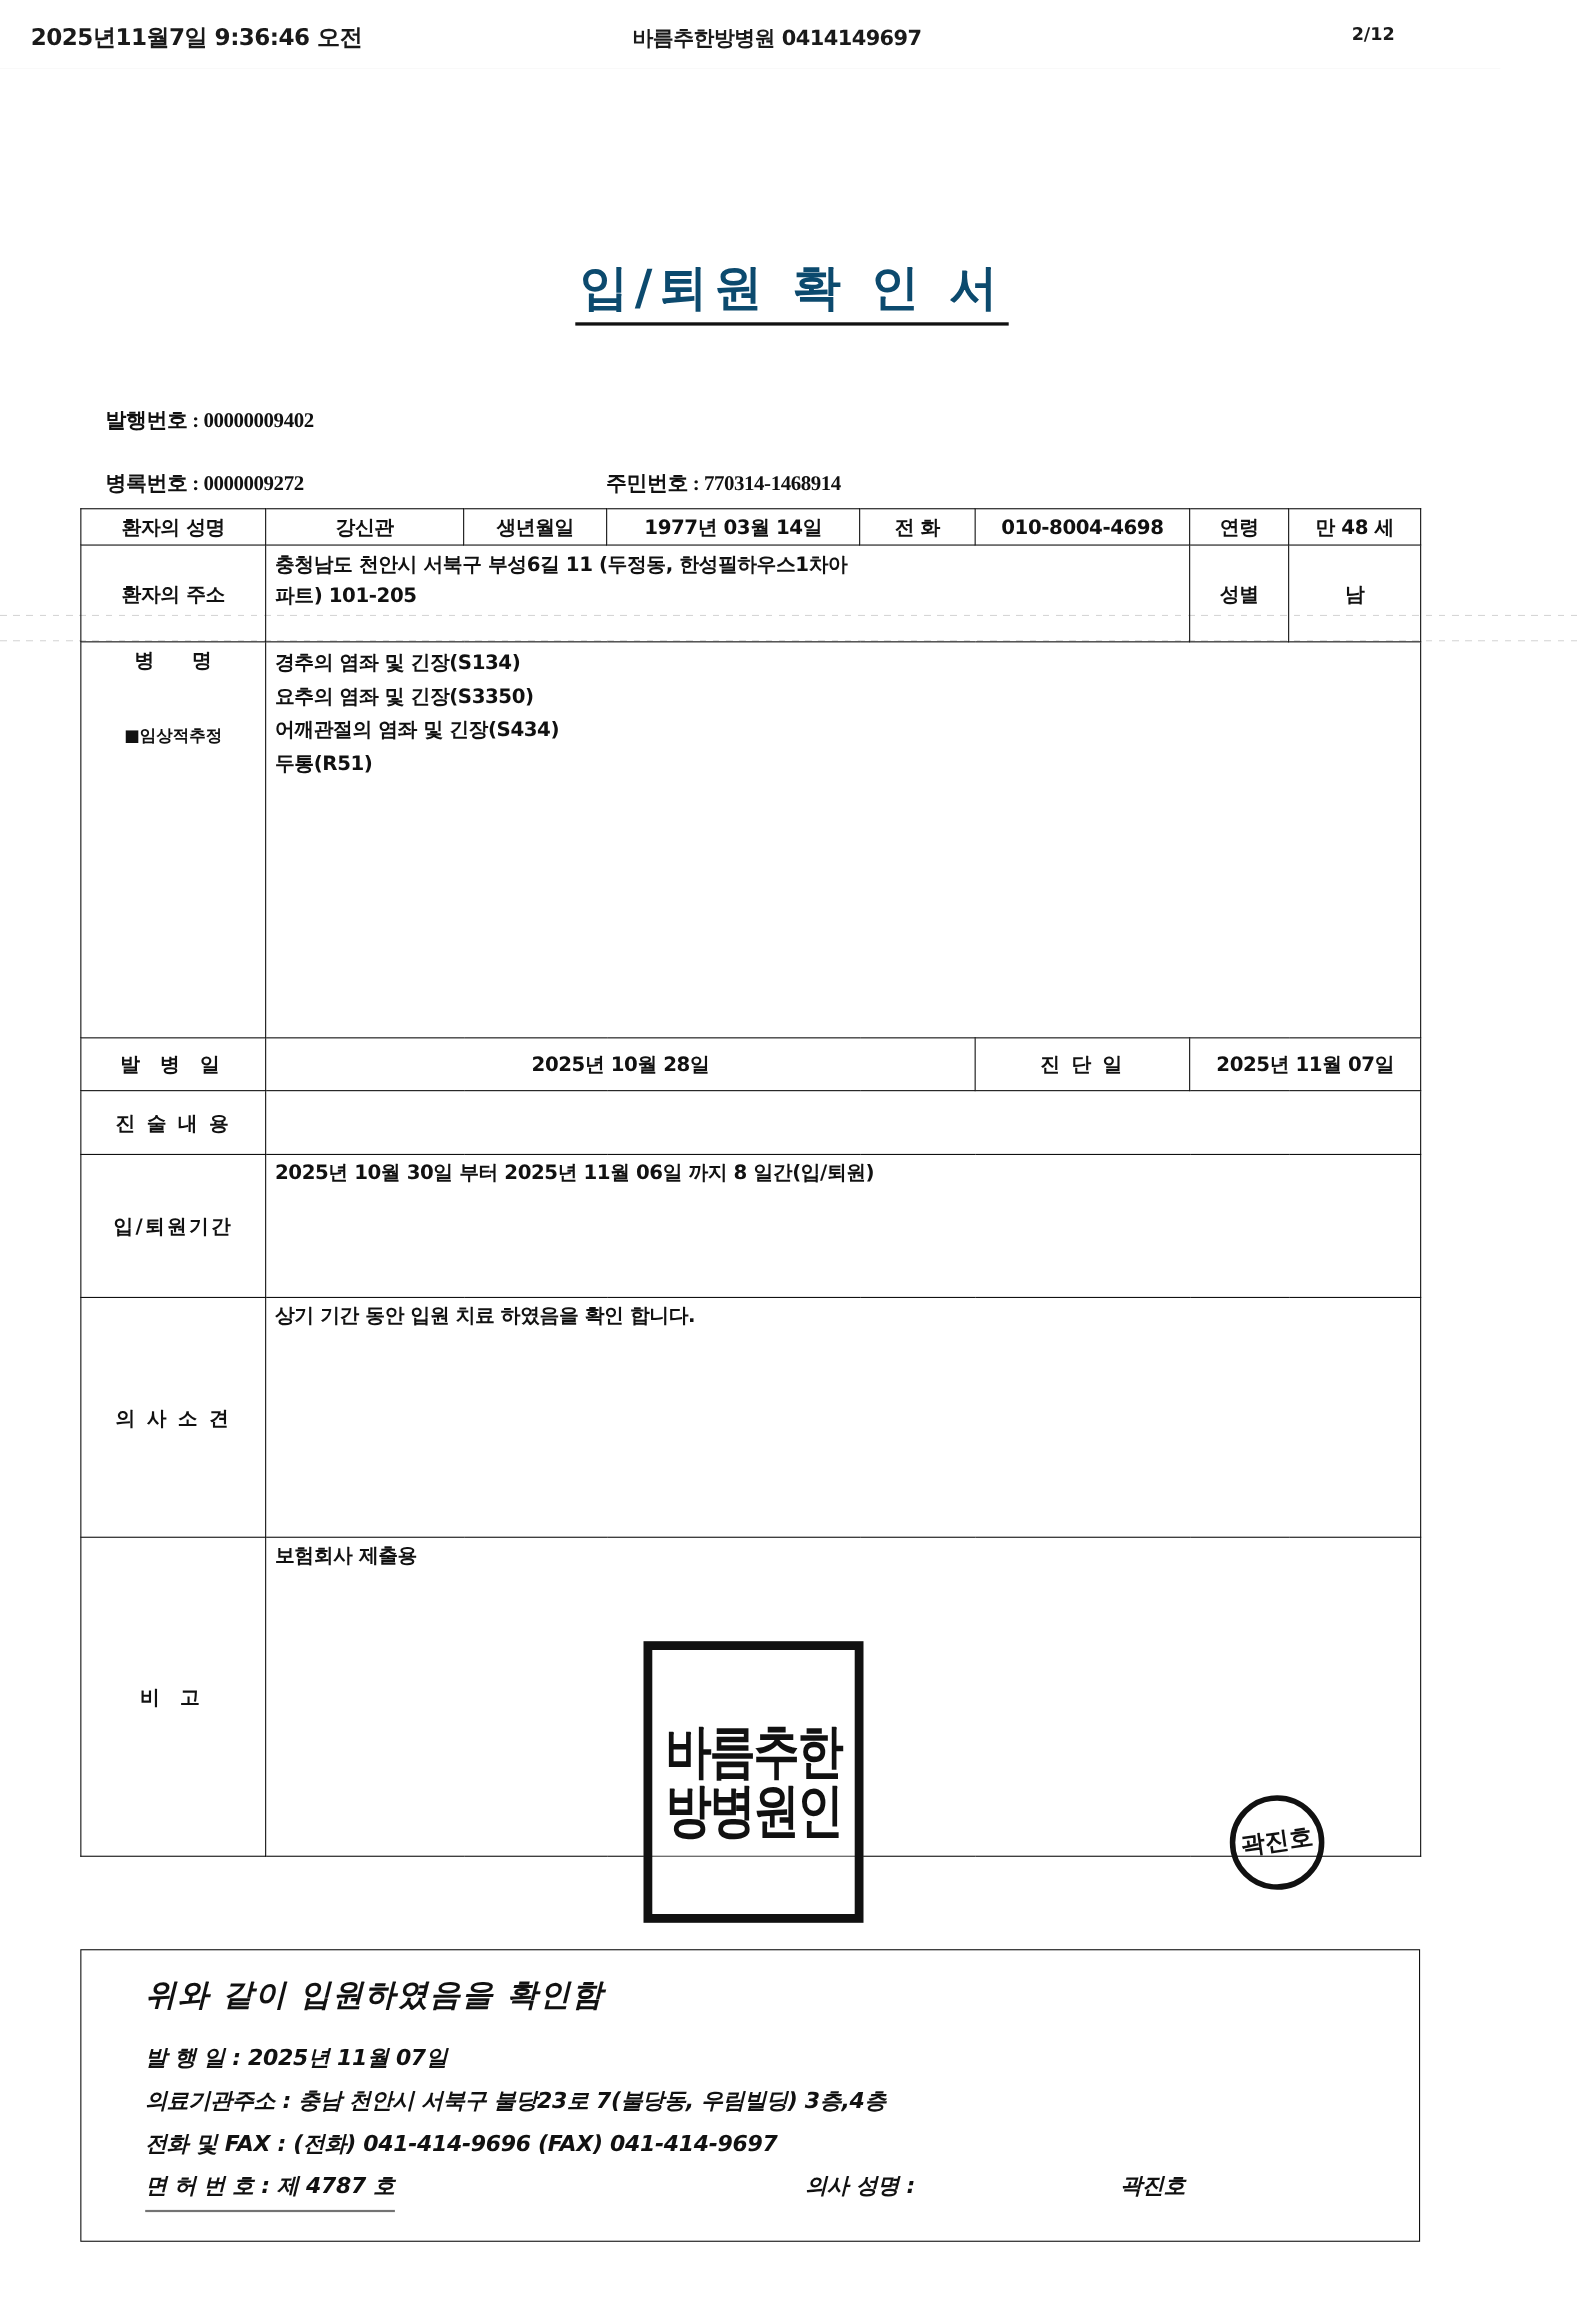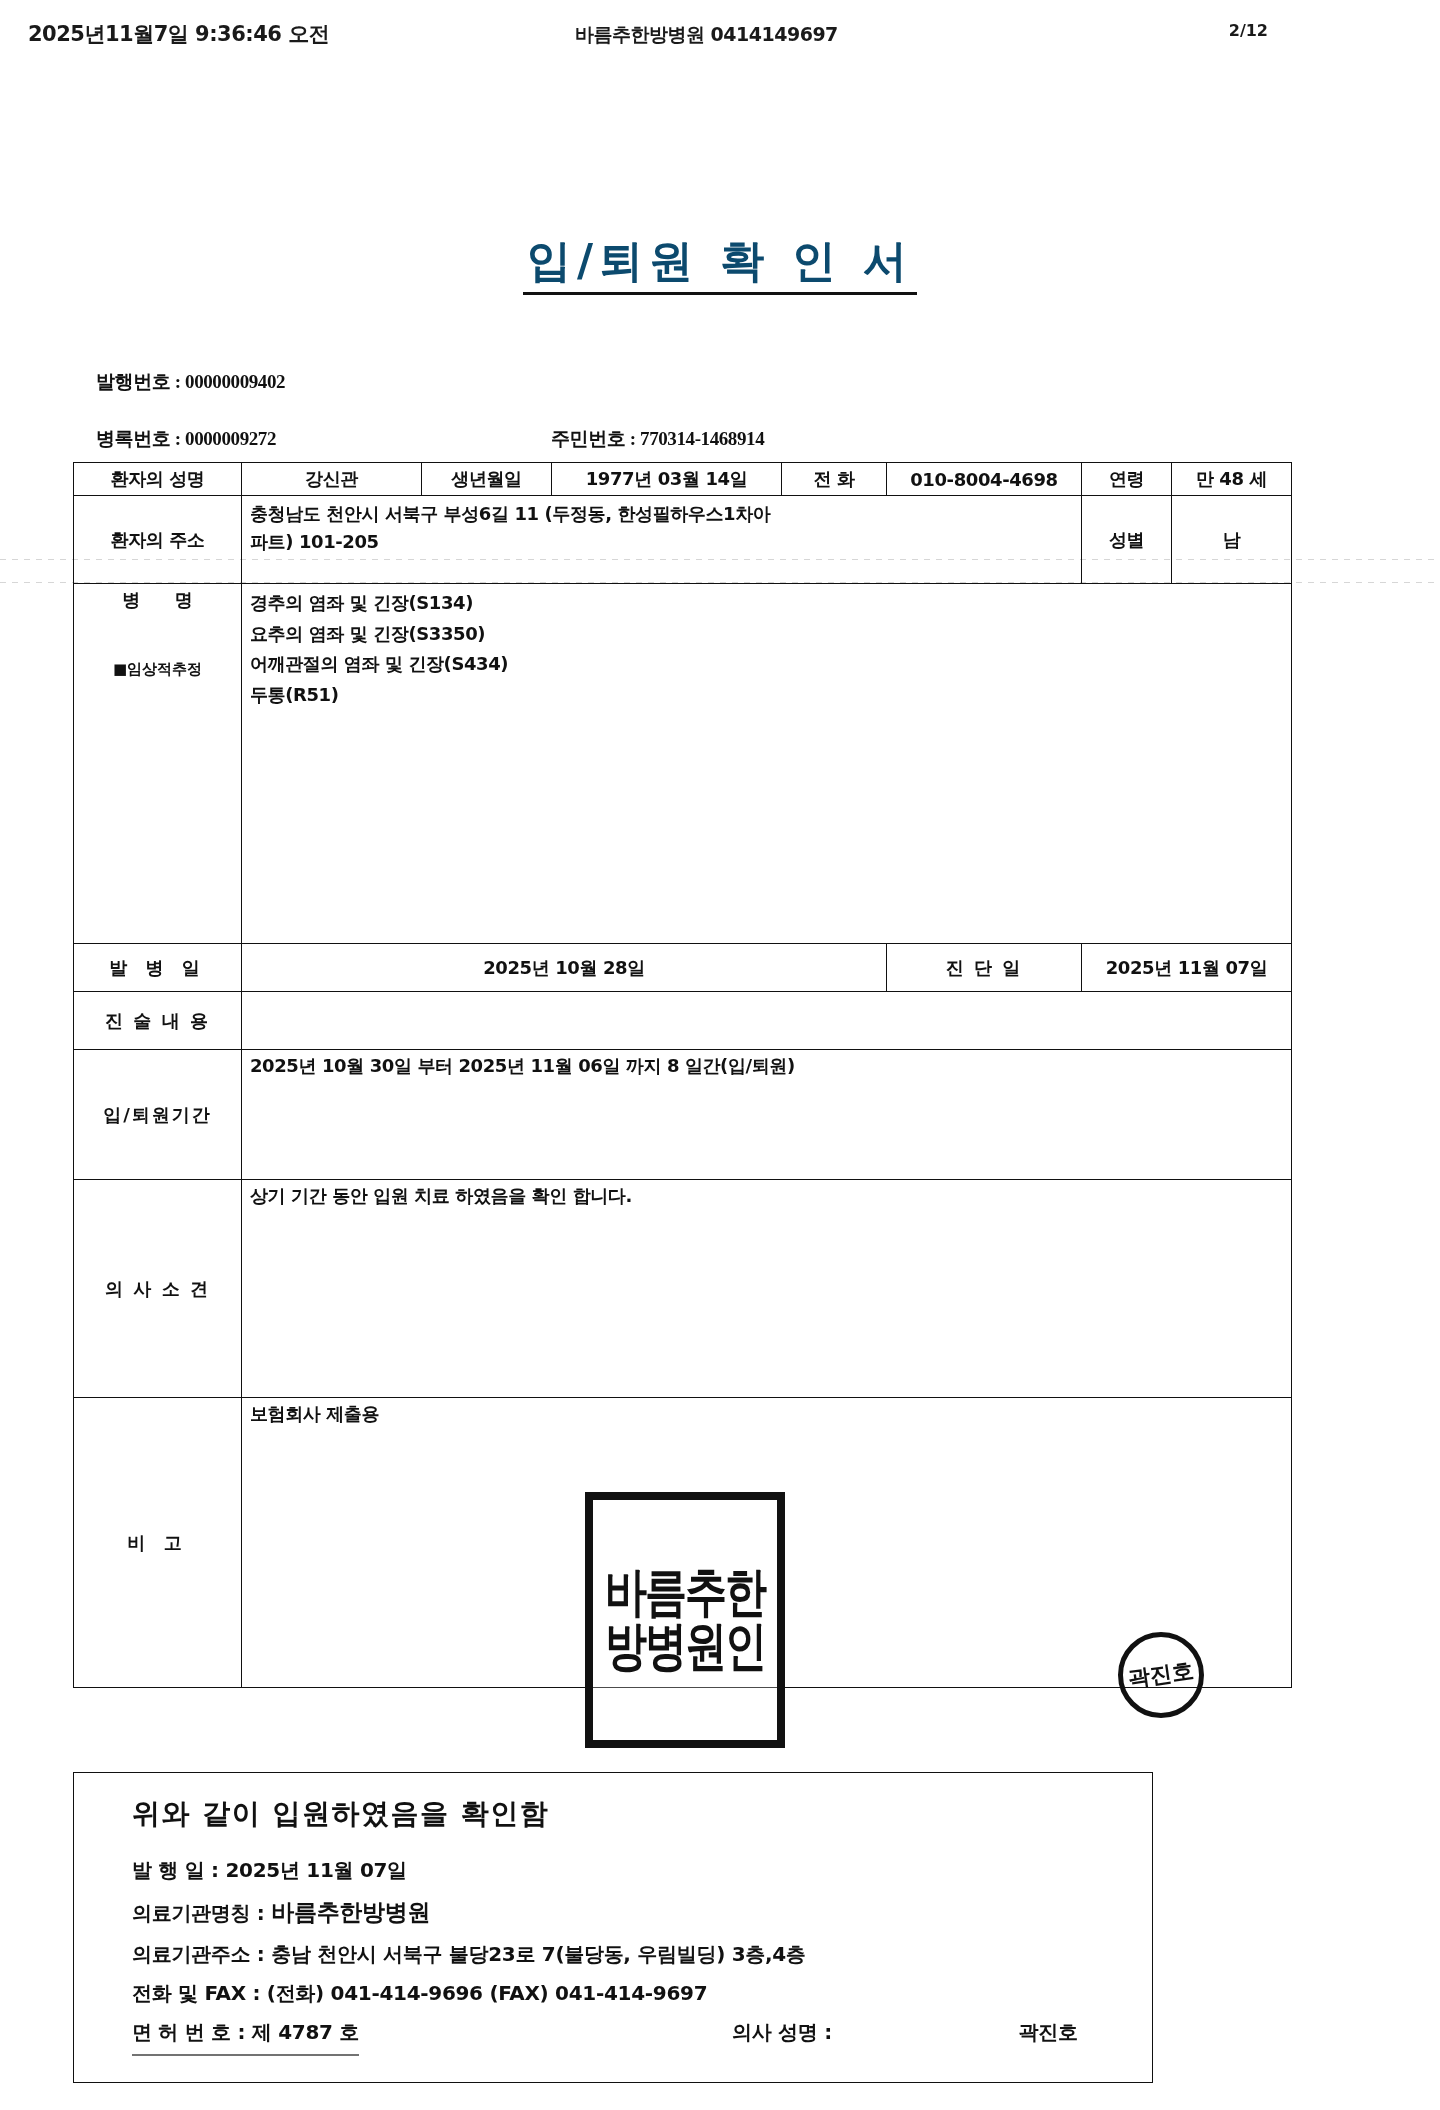--- a/index.html
+++ b/index.html
@@ -124,24 +124,25 @@
   .dx-label-box { text-align: center; vertical-align: middle; }
   .dx-label-box .l1 { letter-spacing: 14px; padding-left: 14px; }
   .dx-label-box .l2 { margin-top: 48px; font-size: 15px; letter-spacing: 0px; }
 
   .pad-cell { padding-top: 14px; padding-left: 18px; }
 
   
   .footer-box {
     position: absolute;
     left: 73px;
-    width: 1080px;
+    width: 1218px;
     border: 1.5px solid #111;
     box-sizing: border-box;
     padding: 22px 0 26px 0;
+    font-style: italic;
   }
   .footer-title {
     margin-left: 58px;
     font-size: 28px;
     font-weight: 700;
     letter-spacing: 1.5px;
   }
   .footer-rows {
     margin-top: 18px;
     margin-left: 58px;
@@ -332,24 +333,20 @@
   </tbody>
     </table>
 
   <div class="footer-box" style="top:1710px;">
     <div class="footer-title">위와 같이 입원하였음을 확인함</div>
     <div class="footer-rows">
       <div class="frow">
         <span class="k">발   행   일 :</span>
         <span class="v">2025년 11월 07일</span>
       </div>
-      <div class="frow big">
-        <span class="k">의료기관명칭 :</span>
-        <span class="v">바름추한방병원</span>
-      </div>
       <div class="frow">
         <span class="k">의료기관주소 :</span>
         <span class="v">충남 천안시 서북구 불당23로 7(불당동, 우림빌딩) 3층,4층</span>
       </div>
       <div class="frow">
         <span class="k">전화 및 FAX  :</span>
         <span class="v">(전화) 041-414-9696               (FAX) 041-414-9697</span>
       </div>
       <div class="frow">
         <span class="k u">면 허 번 호 : 제       4787       호</span>

